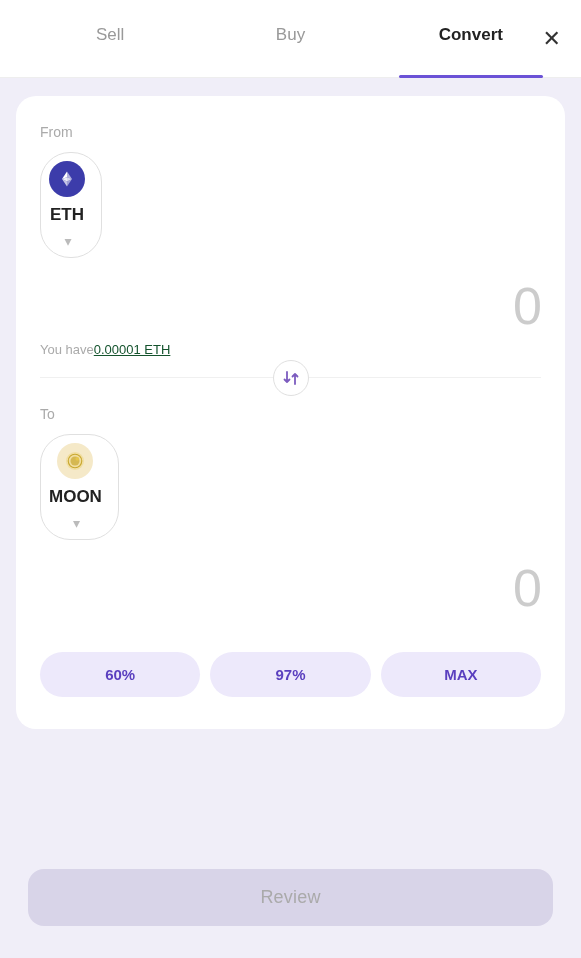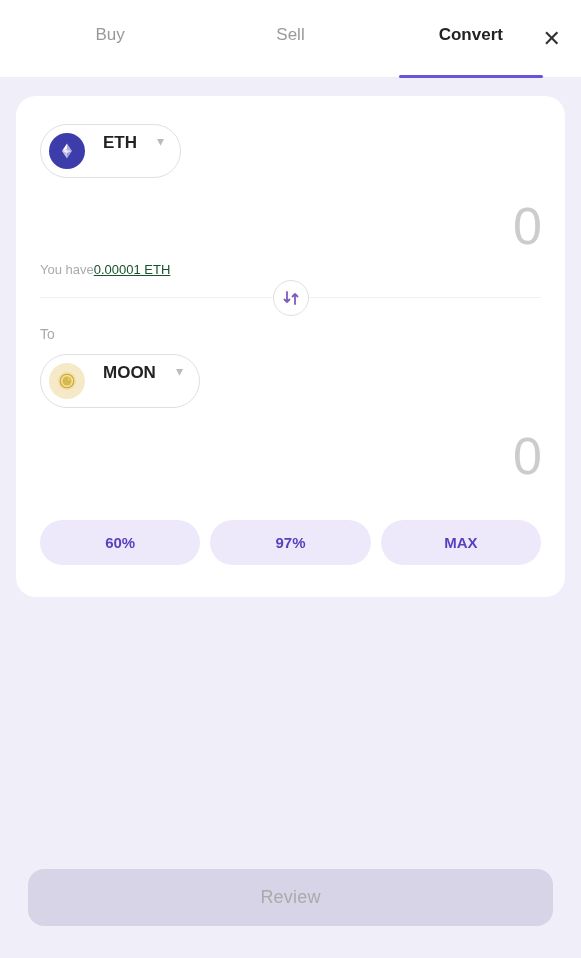--- a/index.html
+++ b/index.html
@@ -92,27 +92,28 @@
     
     .section-label {
       font-size: 14px;
       color: #aaa;
       font-weight: 500;
       margin-bottom: 12px;
     }
 
     .token-selector {
       display: inline-flex;
-      align-items: flex-start;
-      gap: 18px;
+      align-items: center;
+      gap: 8px;
       border: 1.5px solid #e0e0e0;
       border-radius: 30px;
       padding: 8px 16px 8px 8px;
       cursor: pointer;
       background: #fff;
+      flex-direction: column;
     }
 
     .token-icon-eth {
       width: 36px;
       height: 36px;
       border-radius: 50%;
       background: #3c3caa;
       display: flex;
       align-items: center;
       justify-content: center;
@@ -261,35 +262,36 @@
       cursor: default;
       letter-spacing: 0.2px;
     }
   </style>
 </head>
 <body>
 
 <div class="tab-bar">
   <div class="tab-bar-inner">
     <div class="tab-item">
+      <span>Sell</span>
+    </div>
+    <div class="tab-item">
       <span>Buy</span>
-    </div>
-    <div class="tab-item">
-      <span>Sell</span>
     </div>
     <div class="tab-item active">
       <span>Convert</span>
     </div>
   </div>
   <button class="close-btn">✕</button>
 </div>
 
 <div class="card">
 
   <div>
+    <div class="section-label">From</div>
 
     <div class="token-selector">
       <div class="token-icon-eth">
         <svg viewBox="0 0 32 32" fill="none" xmlns="http://www.w3.org/2000/svg">
           <polygon points="16,4 16,13 24,16" fill="rgba(255,255,255,0.6)"></polygon>
           <polygon points="16,4 8,16 16,13" fill="white"></polygon>
           <polygon points="16,13 24,16 16,20" fill="rgba(255,255,255,0.8)"></polygon>
           <polygon points="8,16 16,13 16,20" fill="rgba(255,255,255,0.9)"></polygon>
           <polygon points="16,20 24,16 16,28" fill="rgba(255,255,255,0.5)"></polygon>
           <polygon points="8,16 16,20 16,28" fill="rgba(255,255,255,0.7)"></polygon>

